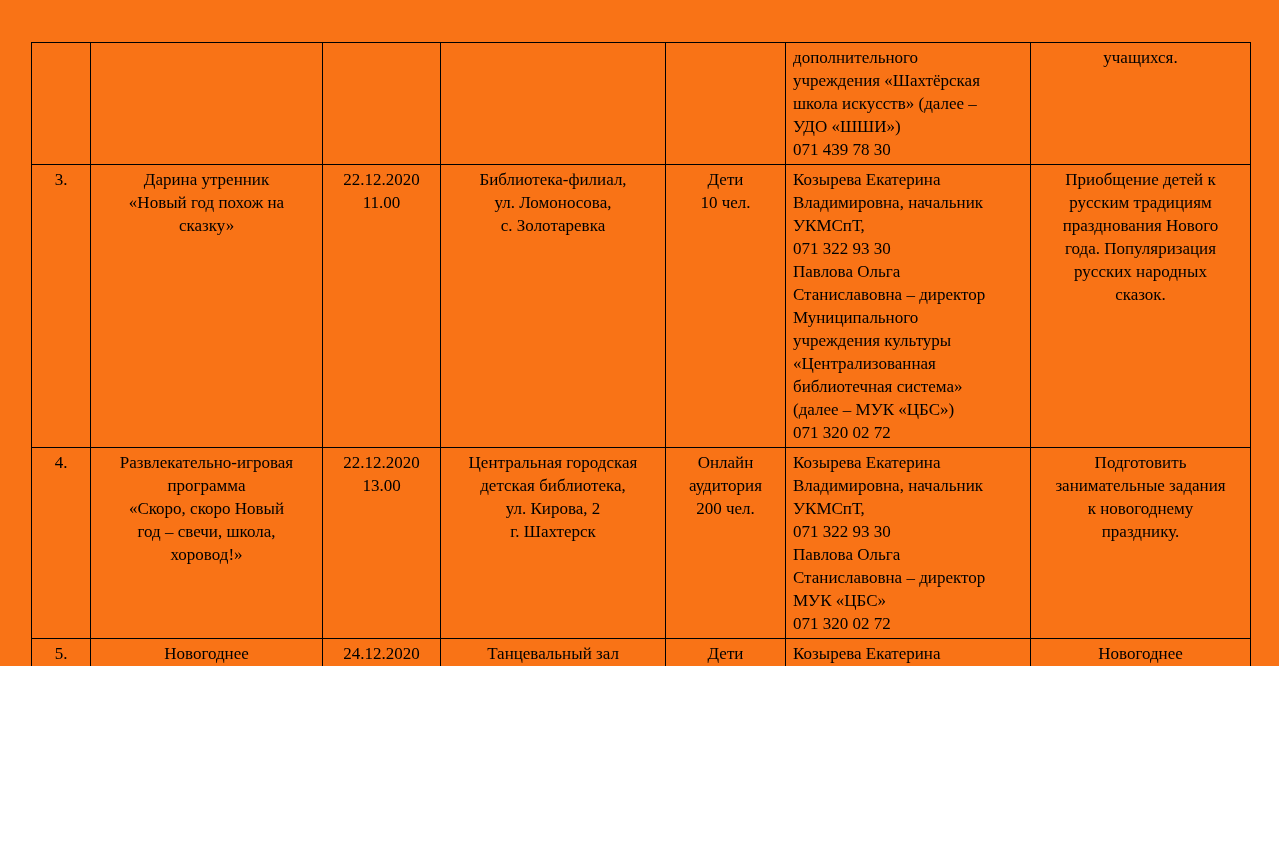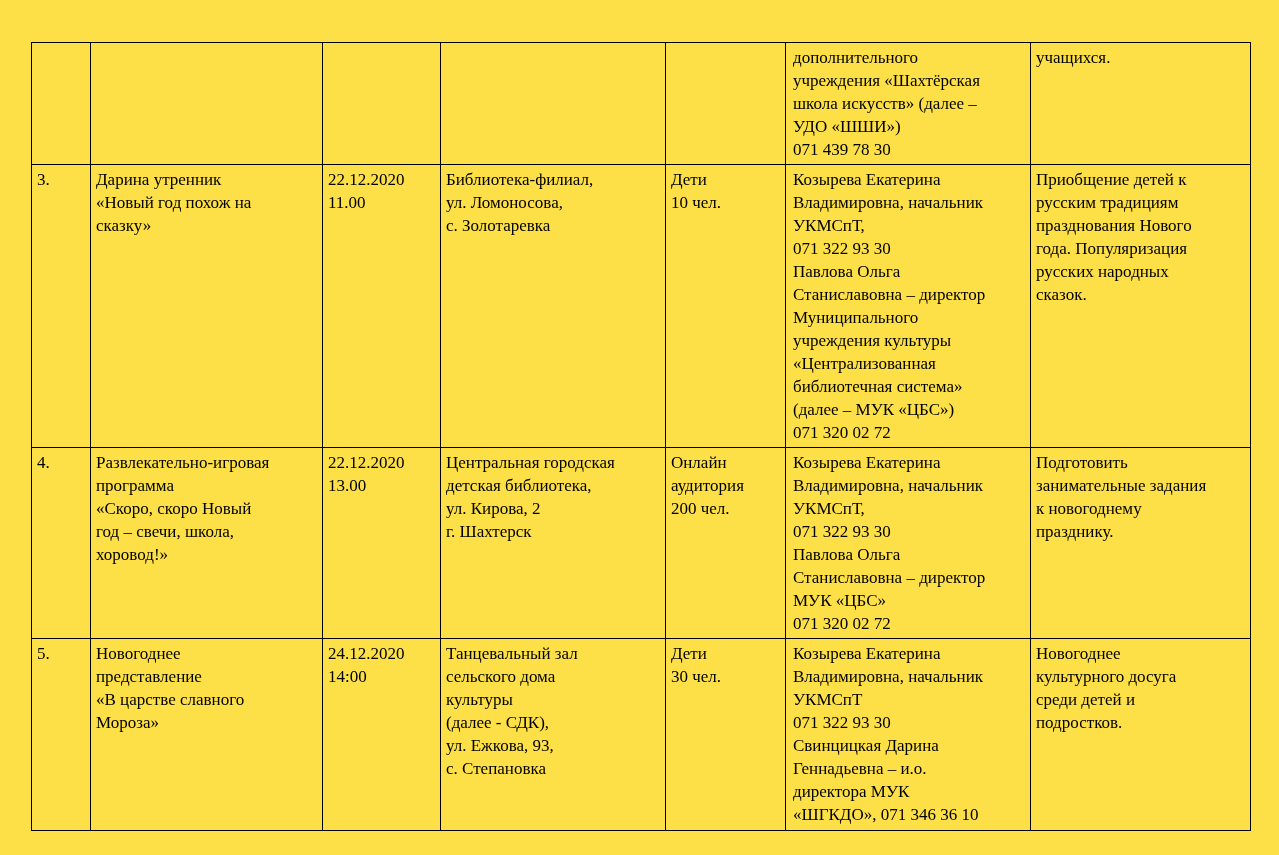--- a/index.html
+++ b/index.html
@@ -3,41 +3,41 @@
 <meta charset="utf-8">
 <style>
   html, body {
     margin: 0;
     padding: 0;
     background: #ffffff;
   }
   .page {
     position: relative;
     width: 1279px;
-    height: 855px;
-    background: #fde047;
+    height: 666px;
+    background: #f97316;
     font-family: "Liberation Serif", serif;
     color: #000000;
     overflow: hidden;
   }
   table.schedule {
     position: absolute;
     left: 31px;
     top: 42px;
     width: 1219px;
     border-collapse: collapse;
     table-layout: fixed;
   }
   table.schedule td {
     border: 1px solid #000000;
     vertical-align: top;
     padding: 3px 5px;
     font-size: 17px;
     line-height: 23px;
-    text-align: left;
+    text-align: center;
     white-space: pre-line;
     overflow: hidden;
     word-wrap: break-word;
   }
   table.schedule td.left {
     text-align: left;
     padding-left: 7px;
     padding-right: 7px;
   }
   tr.r0 { height: 118px; }

